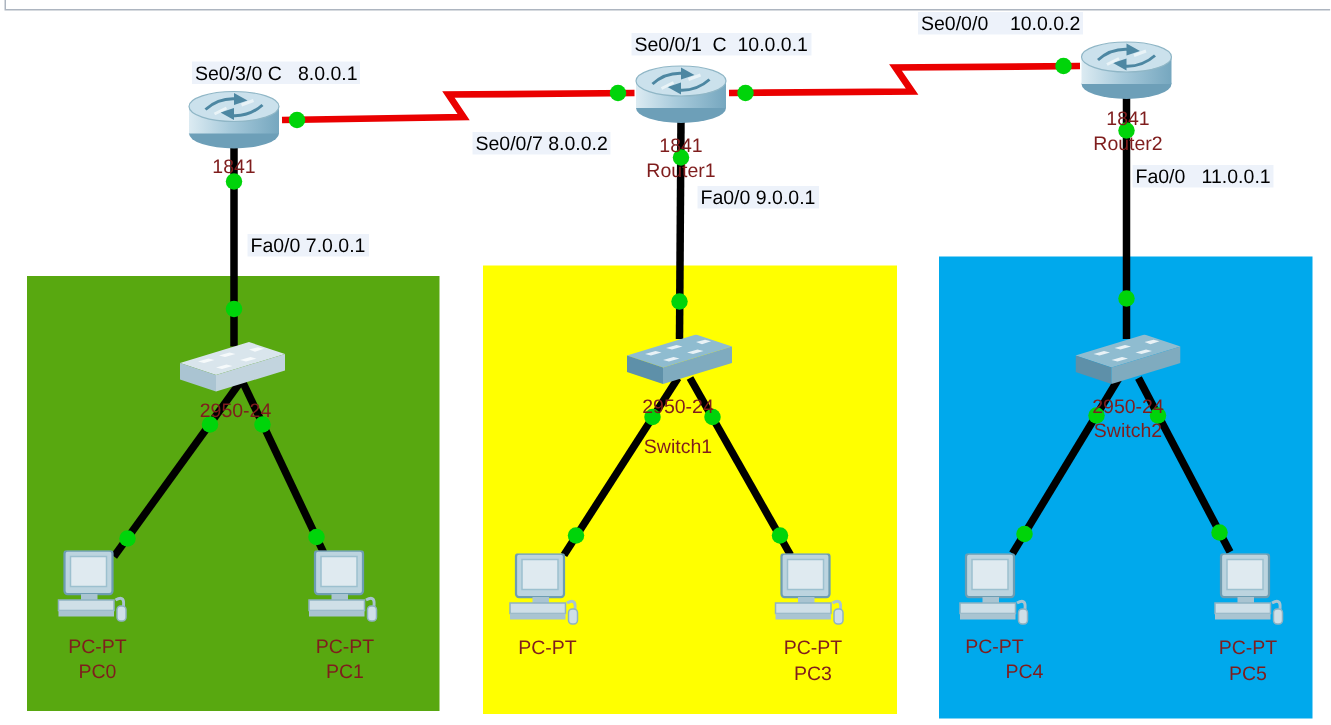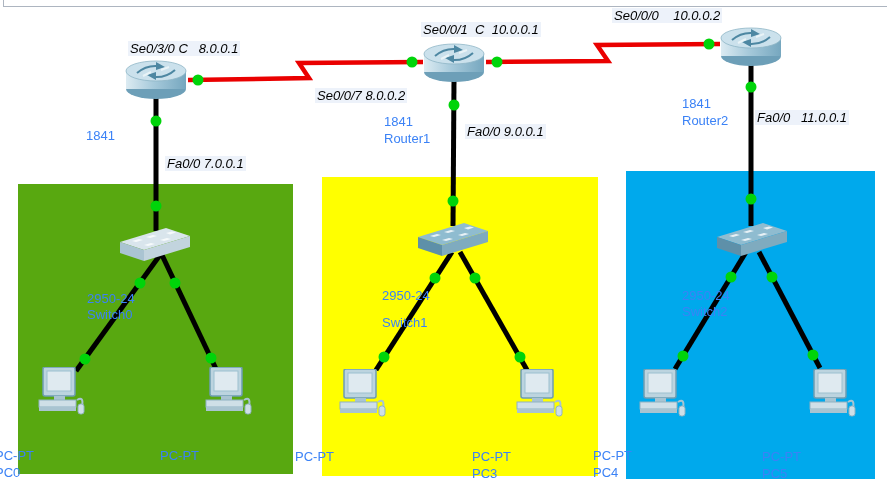--- a/index.html
+++ b/index.html
@@ -5,24 +5,24 @@
   html,body{margin:0;padding:0;background:#fff;}
   .canvas{position:relative;width:887px;height:483px;background:#ffffff;overflow:hidden;
           font-family:"Liberation Sans",sans-serif;}
   .topline{position:absolute;background:#adb5c0;}
   .zone{position:absolute;}
   .zone-green{left:18px;top:184px;width:275px;height:290px;background:#58A810;}
   .zone-yellow{left:322px;top:177px;width:276px;height:299px;background:#FFFF00;}
   .zone-blue{left:626px;top:171px;width:249px;height:308px;background:#00A9EC;}
   #wires{position:absolute;left:0;top:0;}
   .device{position:absolute;}
-  .dlabel{position:absolute;width:140px;margin-left:-70px;text-align:left;
-          font-size:13px;line-height:15px;color:#3b82f6;white-space:pre;margin-top:25px;}
+  .dlabel{position:absolute;width:140px;margin-left:-70px;text-align:center;
+          font-size:13px;line-height:15px;color:#7f1d1d;white-space:pre;}
   .iplabel{position:absolute;font-size:13px;line-height:15px;color:#000;white-space:pre;
-           background:rgba(233,239,249,0.8);padding:0 2px;font-style:italic;}
+           background:rgba(233,239,249,0.8);padding:0 2px;}
 </style>
 </head>
 <body>
 
 <div class="canvas">
 
   <div class="topline" style="left:3px;top:6px;right:0;height:1px;"></div>
   <div class="topline" style="left:3px;top:0;width:1px;height:6px;"></div>
 
   <div class="zone zone-green"></div>
@@ -178,34 +178,34 @@
       </svg>
   </div>
 
   <div class="dlabel" style="left:156px;top:103px">1841</div>
   <div class="dlabel" style="left:454px;top:89px">1841</div>
   <div class="dlabel" style="left:454px;top:106px">Router1</div>
   <div class="dlabel" style="left:752px;top:71px">1841</div>
   <div class="dlabel" style="left:752px;top:88px">Router2</div>
 
   <div class="dlabel" style="left:157px;top:266px">2950-24</div>
-  <div class="dlabel" style="left:157px;top:282px">Switch0</div>
   <div class="dlabel" style="left:452px;top:263px">2950-24</div>
   <div class="dlabel" style="left:452px;top:290px">Switch1</div>
   <div class="dlabel" style="left:752px;top:263px">2950-24</div>
   <div class="dlabel" style="left:752px;top:279px">Switch2</div>
 
   <div class="dlabel" style="left:65px;top:423px">PC-PT</div>
   <div class="dlabel" style="left:65px;top:440px">PC0</div>
   <div class="dlabel" style="left:230px;top:423px">PC-PT</div>
+  <div class="dlabel" style="left:230px;top:440px">PC1</div>
   <div class="dlabel" style="left:365px;top:424px">PC-PT</div>
   <div class="dlabel" style="left:542px;top:424px">PC-PT</div>
   <div class="dlabel" style="left:542px;top:441px">PC3</div>
   <div class="dlabel" style="left:663px;top:423px">PC-PT</div>
-  <div class="dlabel" style="left:663px;top:440px">PC4</div>
+  <div class="dlabel" style="left:683px;top:440px">PC4</div>
   <div class="dlabel" style="left:832px;top:424px">PC-PT</div>
   <div class="dlabel" style="left:832px;top:441px">PC5</div>
 
   <div class="iplabel" style="left:128px;top:41px">Se0/3/0 C   8.0.0.1</div>
   <div class="iplabel" style="left:421px;top:22px">Se0/0/1  C  10.0.0.1</div>
   <div class="iplabel" style="left:612px;top:8px">Se0/0/0    10.0.0.2</div>
   <div class="iplabel" style="left:315px;top:88px">Se0/0/7 8.0.0.2</div>
   <div class="iplabel" style="left:165px;top:156px">Fa0/0 7.0.0.1</div>
   <div class="iplabel" style="left:465px;top:124px">Fa0/0 9.0.0.1</div>
   <div class="iplabel" style="left:755px;top:110px">Fa0/0   11.0.0.1</div>

